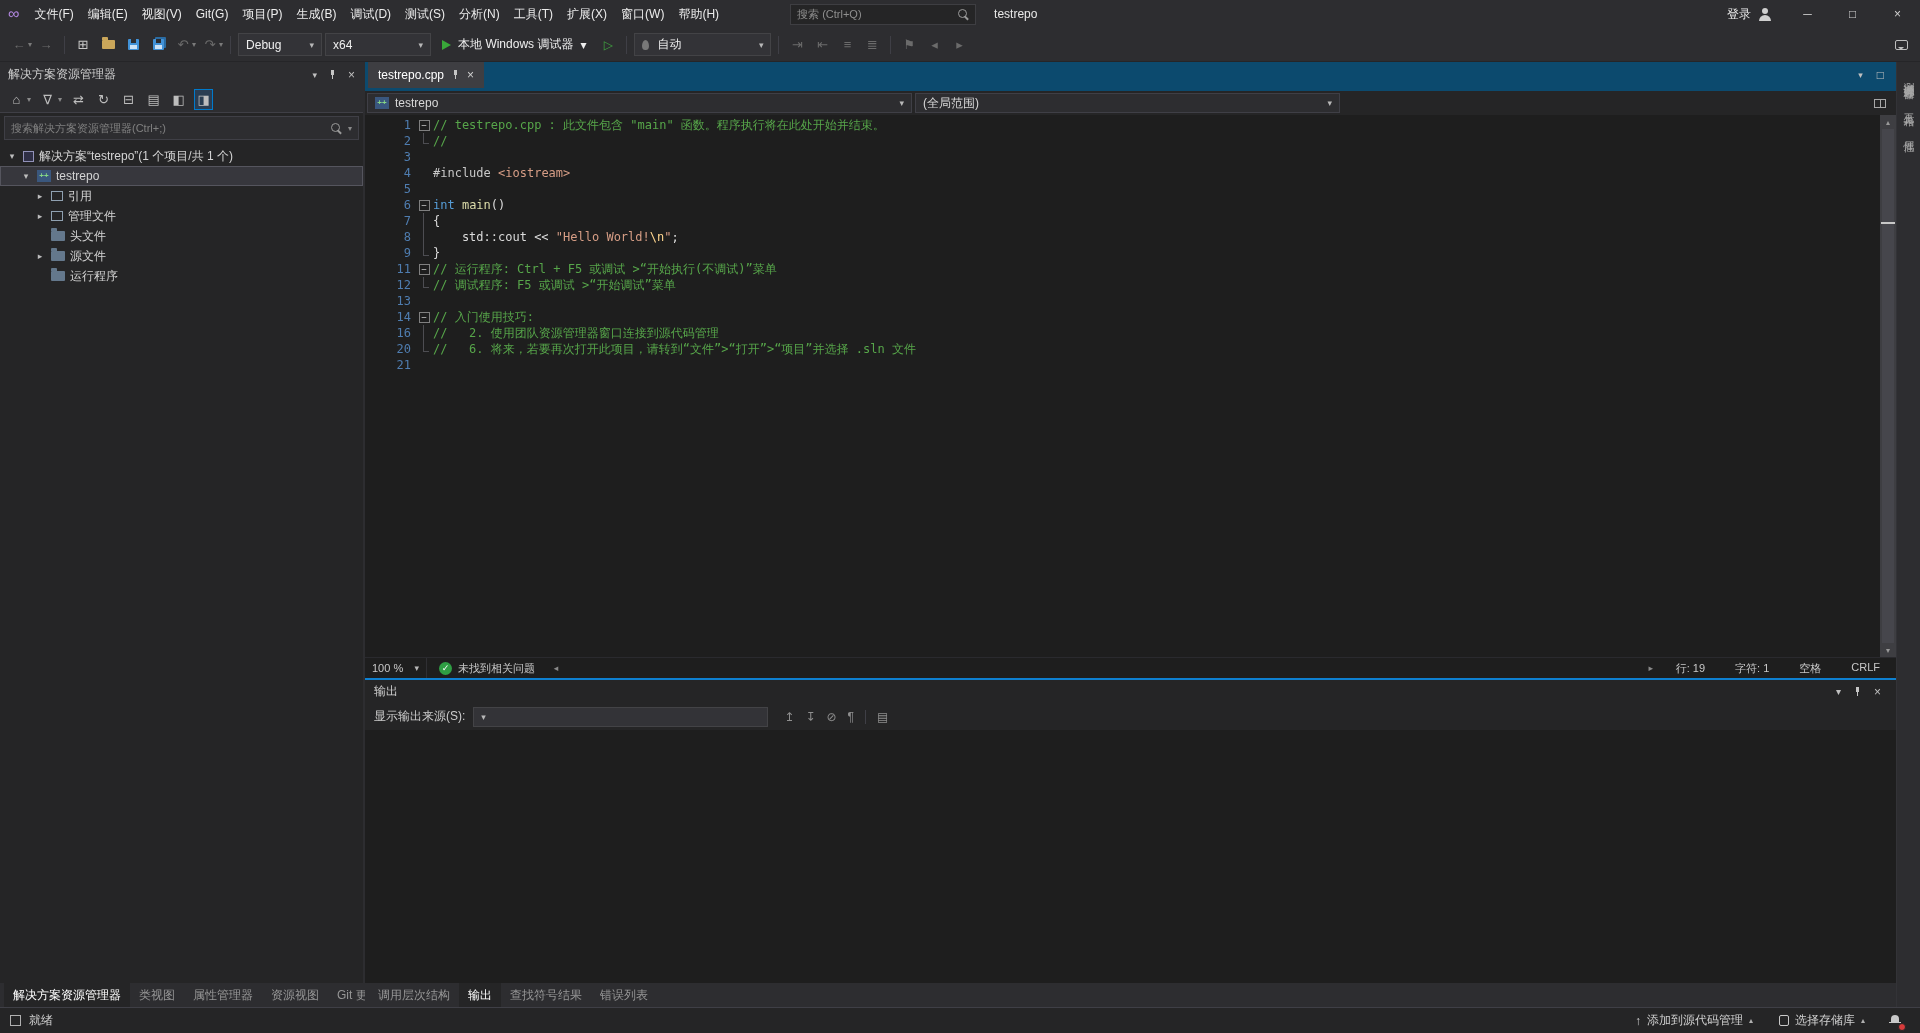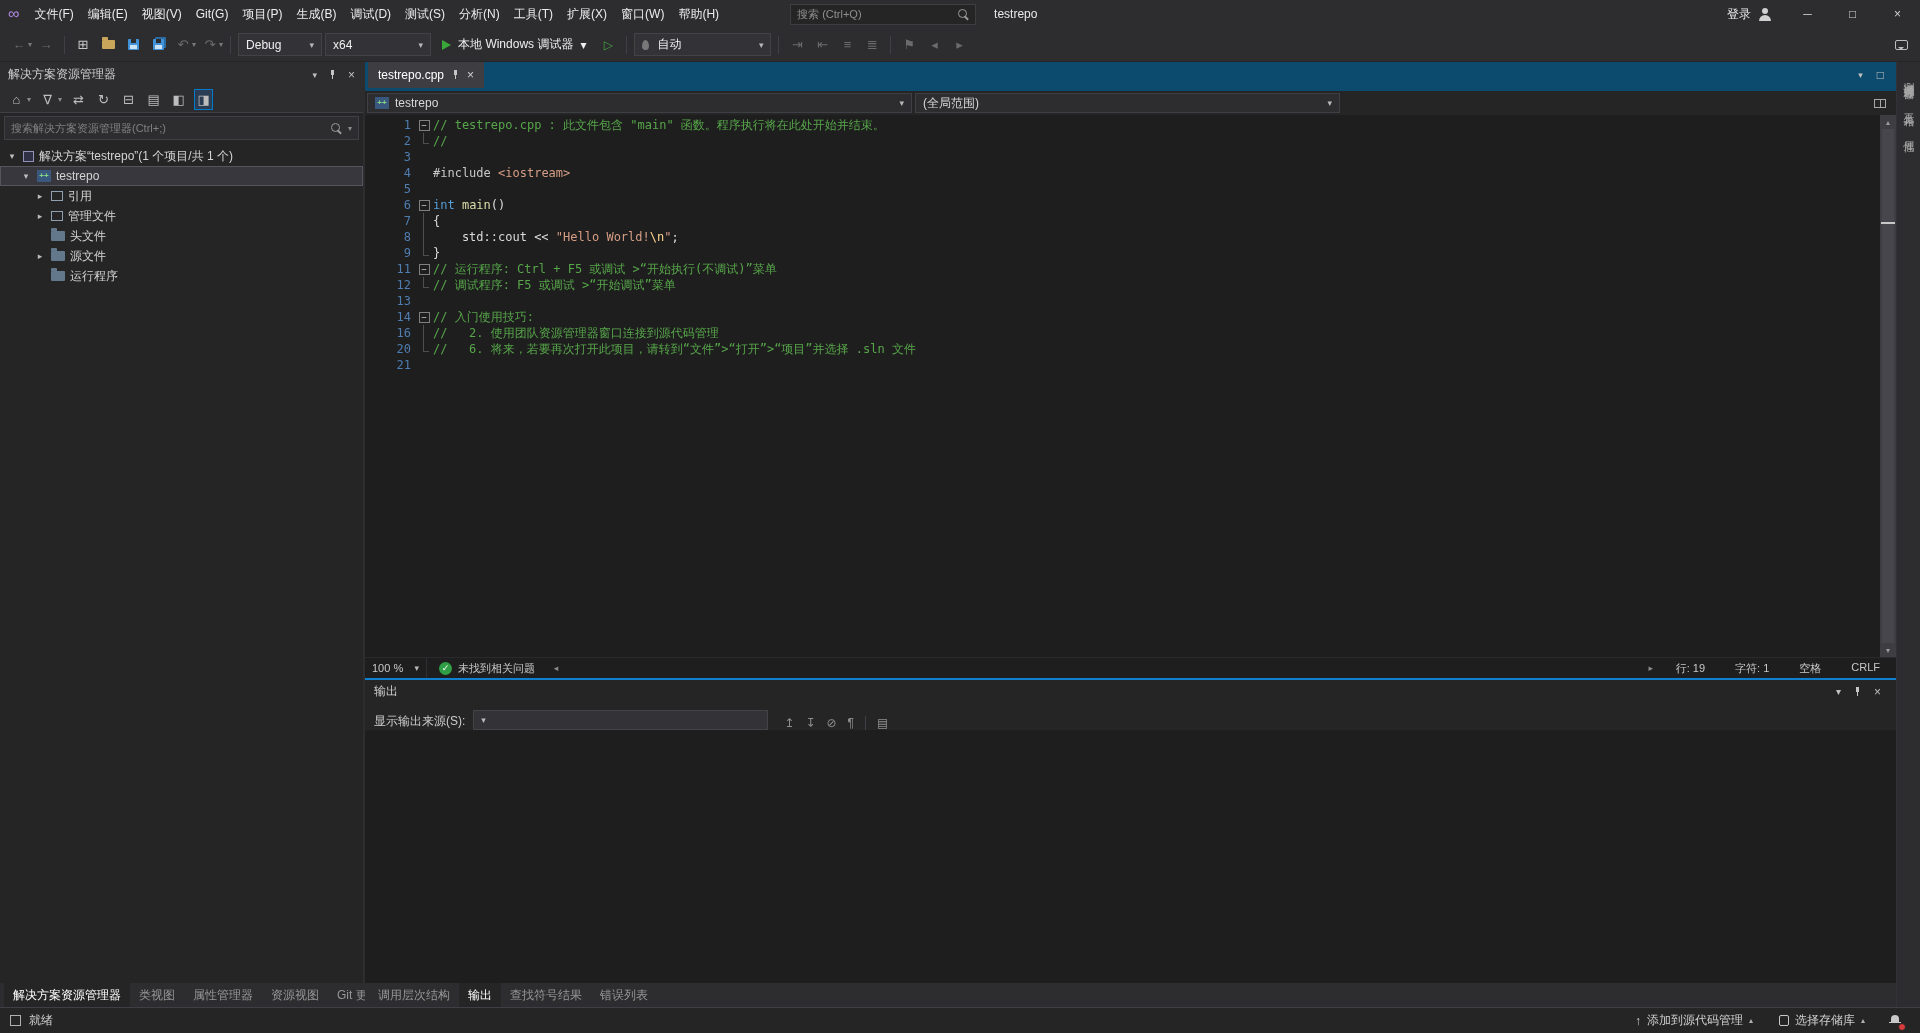--- a/index.html
+++ b/index.html
@@ -115,21 +115,21 @@
 .zoom-combo{width:62px;height:100%;display:flex;align-items:center;gap:7px;padding:0 7px;border-right:1px solid #2f2f33}
 .health{display:flex;align-items:center;gap:6px;padding:0 12px}
 .check-circle{width:13px;height:13px;border-radius:50%;background:#2f9e44;color:#fff;font-size:9px;display:flex;align-items:center;justify-content:center}
 .hs-arrow{width:18px;text-align:center;color:#8a8a8a;font-size:9px}
 .h-track{flex:1;height:100%;background:#1e1e1e}
 .es-group{display:flex;gap:30px;padding:0 16px}
 
 .output-panel{height:305px;flex:none;display:flex;flex-direction:column;background:#252526;border-top:2px solid #0e80d0}
 .output-header{height:23px;flex:none;display:flex;align-items:center;padding:0 9px;color:#d0d0d0}
 .oh-icons{margin-left:auto;display:flex;gap:13px;align-items:center;color:#c0c0c0;padding-right:6px;font-size:10px}
-.output-toolbar{height:27px;flex:none;display:flex;align-items:flex-end;gap:8px;padding:0 9px;color:#cccccc}
+.output-toolbar{height:27px;flex:none;display:flex;align-items:center;gap:8px;padding:0 9px;color:#cccccc}
 .ot-combo{width:295px;height:20px;background:#333337;border:1px solid #434346;display:flex;align-items:center;padding:0 7px;color:#d8d8d8}
 .ot-icons{display:flex;gap:11px;color:#8f8f8f;font-size:12px;align-items:center;margin-left:8px}
 .ot-sep{width:1px;height:14px;background:#3f3f46}
 .output-content{flex:1;background:#1e1e1e}
 
 
 .right-channel{width:24px;flex:none;background:#2d2d30;display:flex;flex-direction:column;align-items:center;padding-top:12px;gap:24px;border-left:1px solid #333337}
 .vtab{writing-mode:vertical-rl;font-size:11px;color:#a8a8a8;letter-spacing:1px;white-space:nowrap}
 
 

